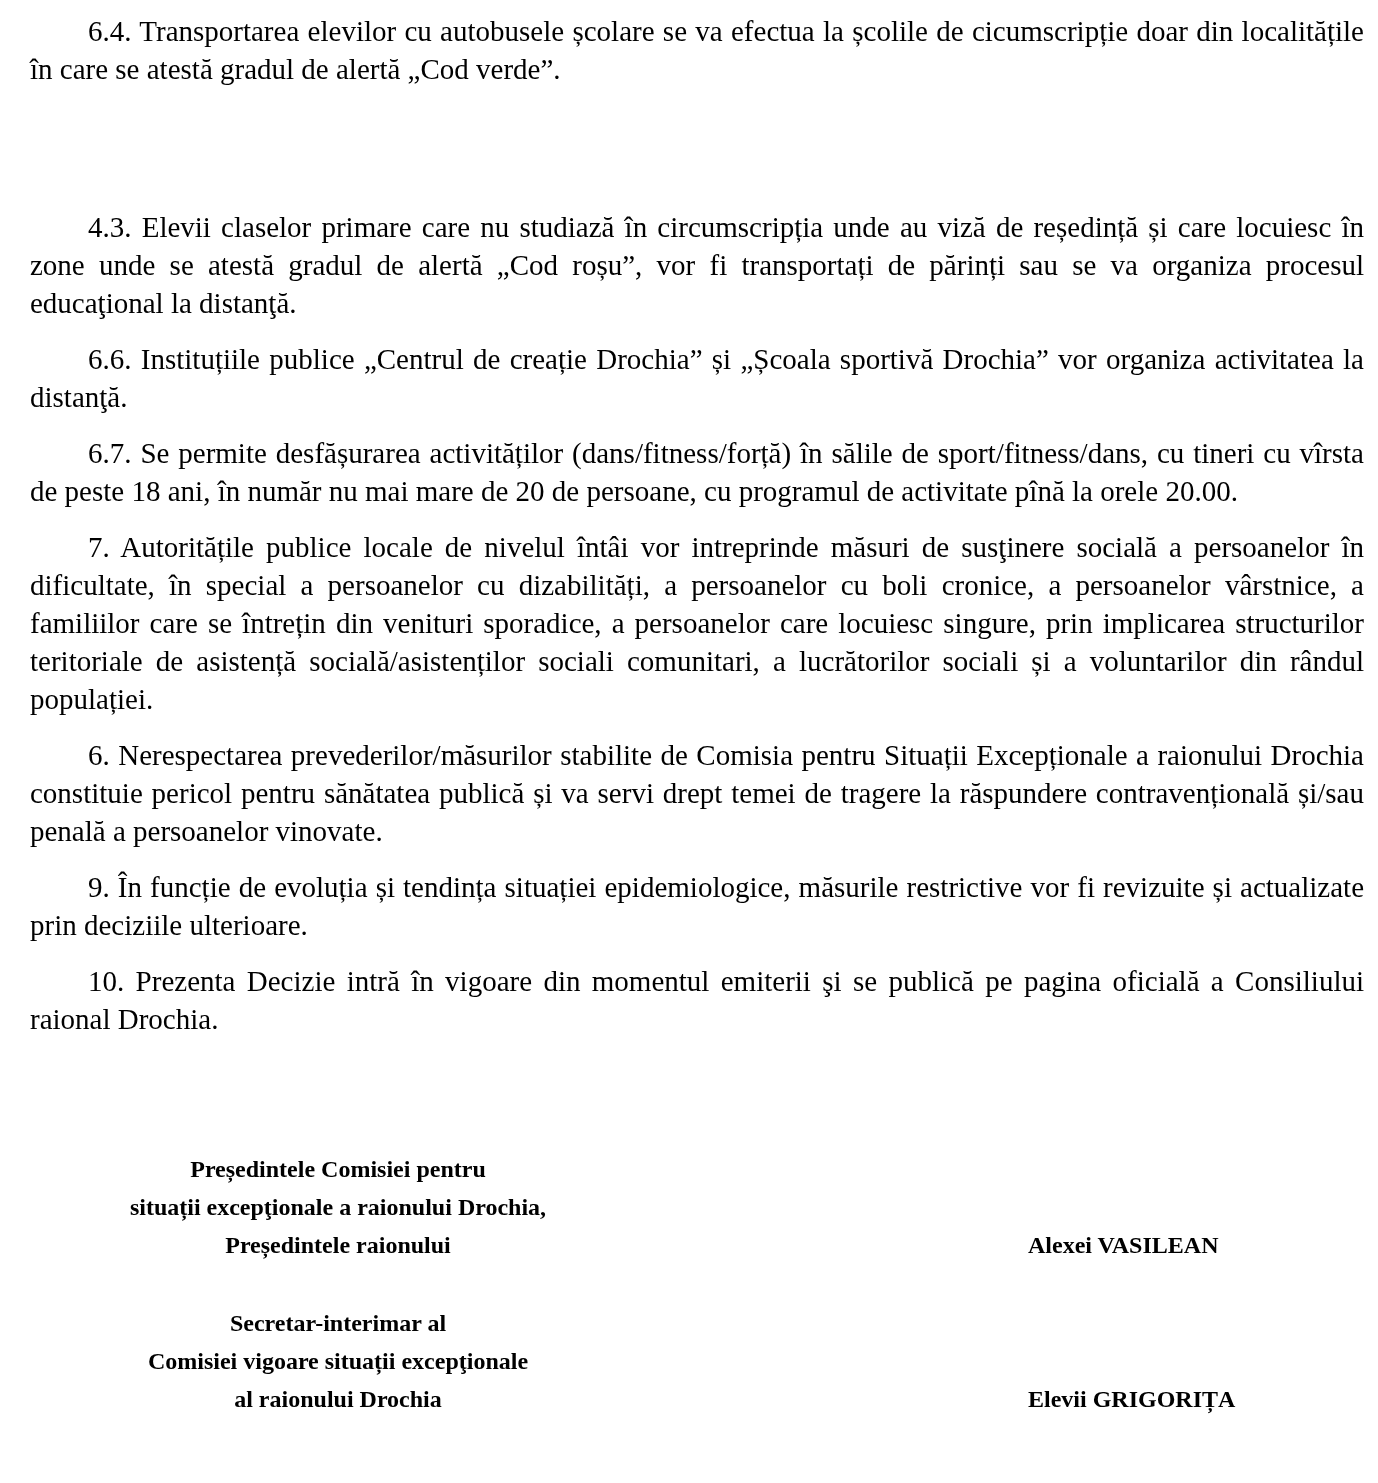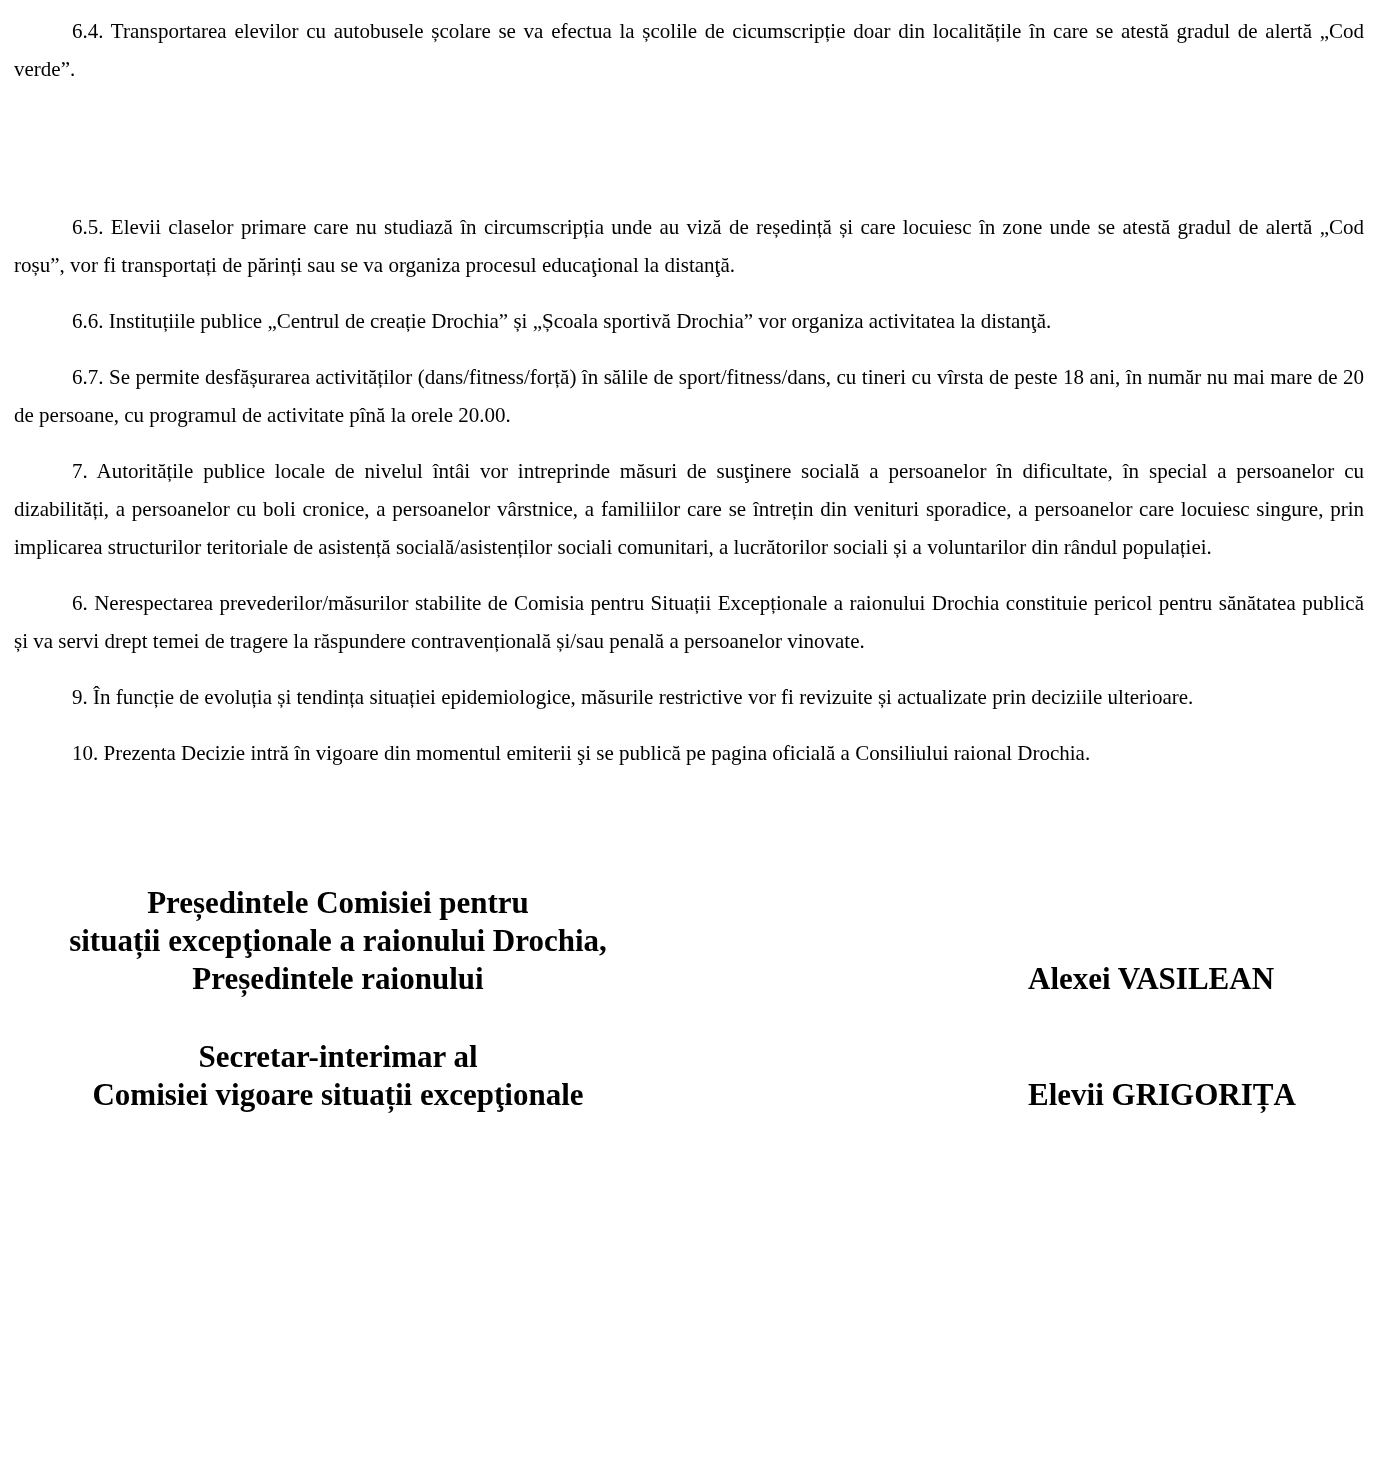--- a/index.html
+++ b/index.html
@@ -11,40 +11,40 @@
     width: 1378px;
     min-height: 1483px;
     font-family: "Liberation Serif", serif;
     color: #000000;
   }
   .page {
     padding: 12px 14px 30px 14px;
     box-sizing: border-box;
   }
   .para {
-    font-size: 21px;
+    font-size: 29px;
     line-height: 38px;
     text-align: justify;
     text-indent: 58px;
-    margin: 18px 0 0 0;
+    margin: 18px 0 0 16px;
   }
   .para.first {
     margin-top: 0;
   }
   .para.after-big-gap {
     margin-top: 120px;
   }
   .signatures {
     margin-top: 112px;
   }
   .sig-row {
     display: flex;
     align-items: flex-end;
     font-weight: bold;
-    font-size: 31px;
+    font-size: 24px;
     line-height: 38px;
   }
   .sig-row.second {
     margin-top: 40px;
   }
   .sig-left {
     width: 648px;
     text-align: center;
   }
   .sig-right {
@@ -52,21 +52,21 @@
     white-space: nowrap;
   }
 </style>
 </head>
 <body>
 
 <div class="page">
 
   <p class="para first after-big-gap-none">6.4. Transportarea elevilor cu autobusele școlare se va efectua la școlile de cicumscripție doar din localitățile în care se atestă gradul de alertă „Cod verde”.</p>
 
-  <p class="para after-big-gap">6.5. Elevii claselor primare care nu studiază în circumscripția unde au viză de reședință și care locuiesc în zone unde se atestă gradul de alertă „Cod roșu”, vor fi transportați de părinți sau se va organiza procesul educaţional la distanţă.</p>
+  <p class="para after-big-gap">4.3. Elevii claselor primare care nu studiază în circumscripția unde au viză de reședință și care locuiesc în zone unde se atestă gradul de alertă „Cod roșu”, vor fi transportați de părinți sau se va organiza procesul educaţional la distanţă.</p>
 
   <p class="para">6.6. Instituțiile publice „Centrul de creație Drochia” și „Școala sportivă Drochia” vor organiza activitatea la distanţă.</p>
 
   <p class="para">6.7. Se permite desfășurarea activităților (dans/fitness/forță) în sălile de sport/fitness/dans, cu tineri cu vîrsta de peste 18 ani, în număr nu mai mare de 20 de persoane, cu programul de activitate pînă la orele 20.00.</p>
 
   <p class="para">7. Autoritățile publice locale de nivelul întâi vor intreprinde măsuri de susţinere socială a persoanelor în dificultate, în special a persoanelor cu dizabilități, a persoanelor cu boli cronice, a persoanelor vârstnice, a familiilor care se întrețin din venituri sporadice, a persoanelor care locuiesc singure, prin implicarea structurilor teritoriale de asistență socială/asistenților sociali comunitari, a lucrătorilor sociali și a voluntarilor din rândul populației.</p>
 
   <p class="para">6. Nerespectarea prevederilor/măsurilor stabilite de Comisia pentru Situații Excepționale a raionului Drochia constituie pericol pentru sănătatea publică și va servi drept temei de tragere la răspundere contravențională și/sau penală a persoanelor vinovate.</p>
 
   <p class="para">9. În funcție de evoluția și tendința situației epidemiologice, măsurile restrictive vor fi revizuite și actualizate prin deciziile ulterioare.</p>
@@ -81,19 +81,20 @@
         <div>situații excepţionale a raionului Drochia,</div>
         <div>Președintele raionului</div>
       </div>
       <div class="sig-right">Alexei VASILEAN</div>
     </div>
 
     <div class="sig-row second">
       <div class="sig-left">
         <div>Secretar-interimar al</div>
         <div>Comisiei vigoare situații excepţionale</div>
+        <div>al raionului Drochia</div>
       </div>
       <div class="sig-right">Elevii GRIGORIȚA</div>
     </div>
 
   </div>
 
 </div>
 
 </body></html>

